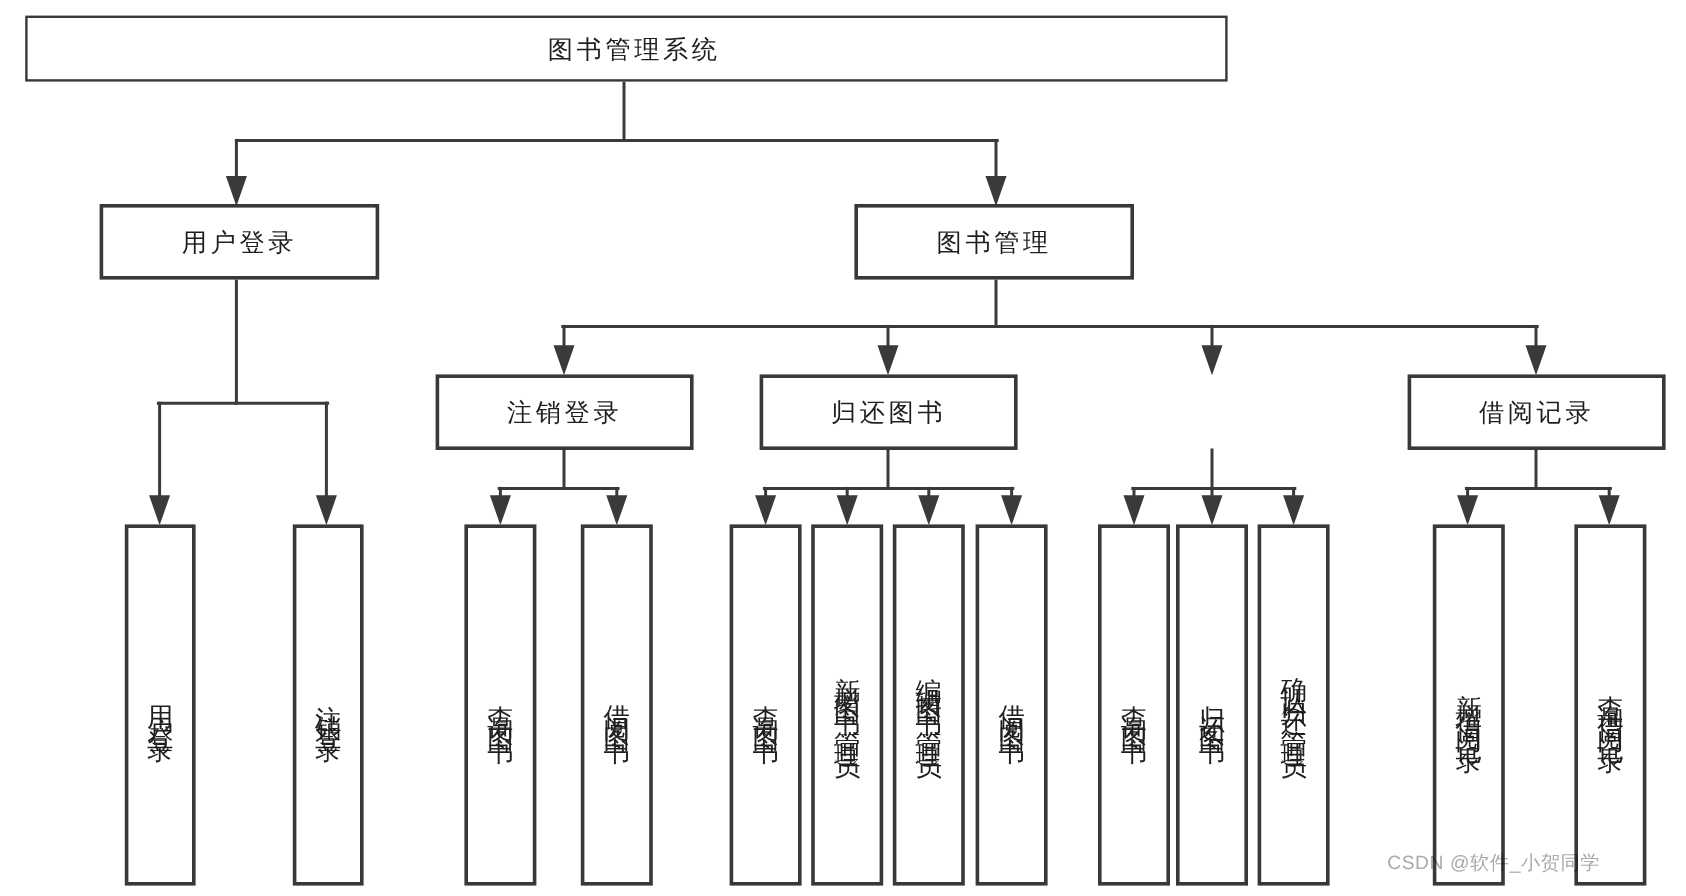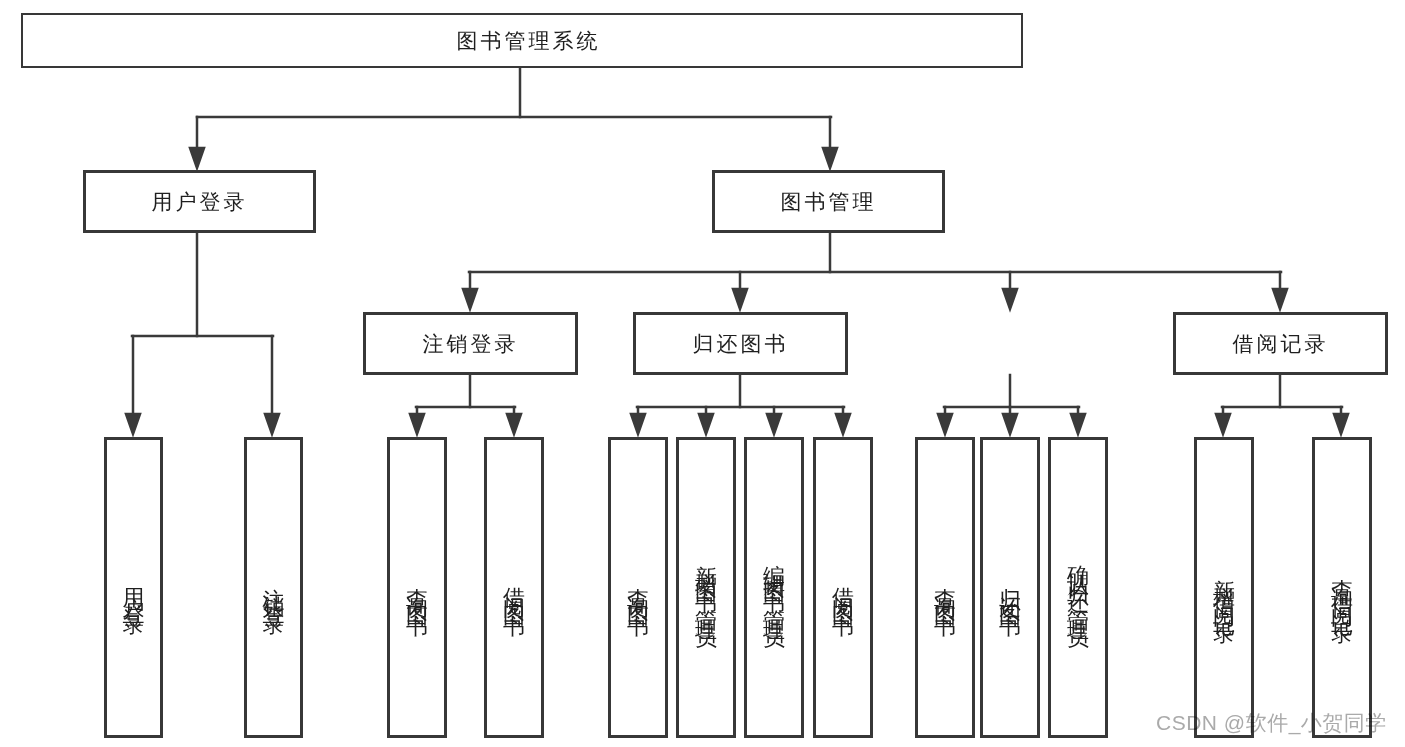--- a/index.html
+++ b/index.html
@@ -13,21 +13,21 @@
     border:3px solid #383838;display:flex;align-items:center;justify-content:center;
     color:#1f1f1f;z-index:2;
   }
   .hbox span{font-size:21px;letter-spacing:3px;white-space:nowrap;}
   .root{border-width:2px;padding-left:13px;}
   .vbox span{
     writing-mode:vertical-rl;text-orientation:mixed;
     font-size:22px;letter-spacing:9px;line-height:1;white-space:nowrap;
   }
   .watermark{
-    position:absolute;z-index:3;font-size:21px;letter-spacing:0.5px;
+    position:absolute;z-index:3;font-size:16px;letter-spacing:0.5px;
     white-space:nowrap;mix-blend-mode:multiply;
   }
 </style>
 </head>
 <body>
 
 <div class="stage">
 
   <svg class="connectors" width="1405" height="747" viewBox="0 0 1405 747" stroke="#3a3a3a" stroke-width="2.5" stroke-linecap="square" fill="#3a3a3a">
 

